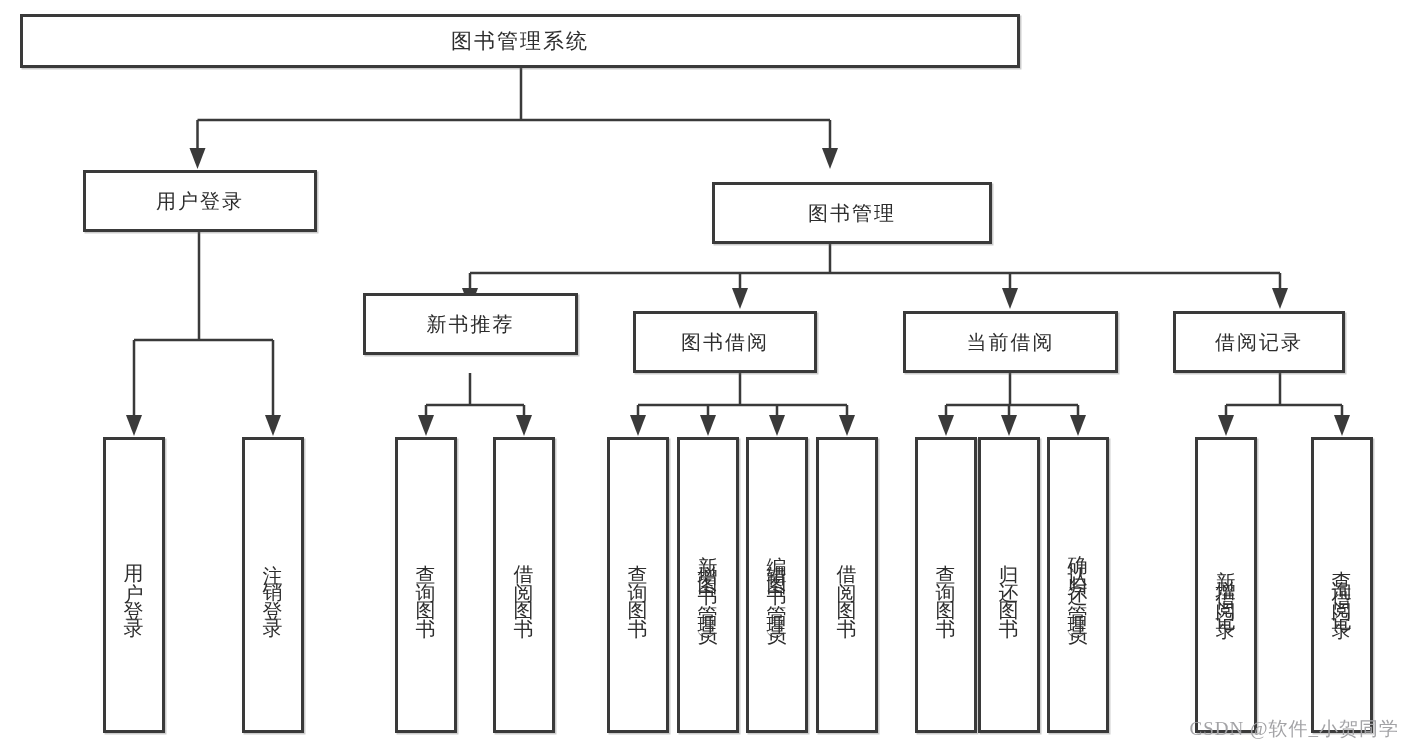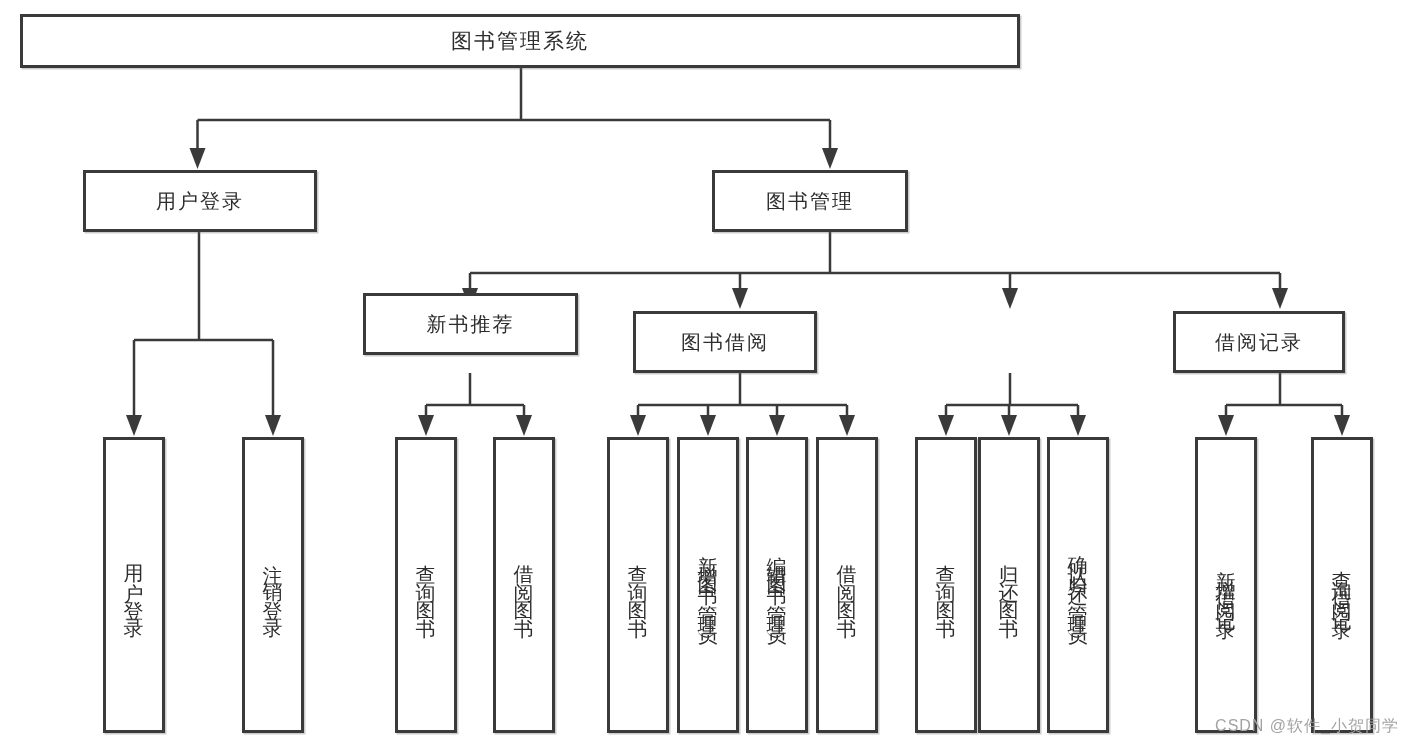--- a/index.html
+++ b/index.html
@@ -13,20 +13,21 @@
   * { margin: 0; padding: 0; box-sizing: border-box; }
   html, body { background: #ffffff; }
   body { font-family: "Liberation Sans", "DejaVu Sans", sans-serif; }
 
   .stage {
     position: relative;
     width: 1405px;
     height: 747px;
     background: var(--box-bg);
     overflow: hidden;
+    font-family: Liberation Serif, serif;
   }
 
   .connectors {
     position: absolute;
     left: 0; top: 0;
     width: 1405px; height: 747px;
     pointer-events: none;
   }
   .cline {
     fill: none;
@@ -66,21 +67,21 @@
     line-height: 1;
     letter-spacing: 0.5em;
     color: var(--text);
   }
   .v-label.roomy { letter-spacing: 0.9em; }
 
   .watermark {
     position: absolute;
     top: 716px;
     right: 6px;
-    font-size: 16px;
+    font-size: 19px;
     letter-spacing: 1px;
     color: var(--watermark);
     z-index: 5;
     white-space: nowrap;
   }
 </style>
 </head>
 <body>
 
 <div class="stage">
@@ -116,29 +117,32 @@
     </g>
   </svg>
 
   <div class="box lv-root" style="left:20px; top:14px; width:1000px; height:54px">
     <span class="h-label">图书管理系统</span>
   </div>
 
   <div class="box" style="left:83px; top:170px; width:234px; height:62px">
     <span class="h-label">用户登录</span>
   </div>
-  <div class="box" style="left:712px; top:170px; width:196px; height:62px">
+  <div class="box" style="left:712px; top:182px; width:280px; height:62px">
     <span class="h-label">图书管理</span>
   </div>
 
   <div class="box" style="left:363px; top:293px; width:215px; height:62px">
     <span class="h-label">新书推荐</span>
   </div>
   <div class="box" style="left:633px; top:311px; width:184px; height:62px">
     <span class="h-label">图书借阅</span>
+  </div>
+  <div class="box" style="left:903px; top:311px; width:215px; height:62px">
+    <span class="h-label">当前借阅</span>
   </div>
   <div class="box" style="left:1173px; top:311px; width:172px; height:62px">
     <span class="h-label">借阅记录</span>
   </div>
 
   <div class="box leaf" style="left:103px">
     <span class="v-label roomy">用户登录</span>
   </div>
   <div class="box leaf" style="left:242px">
     <span class="v-label roomy">注销登录</span>

